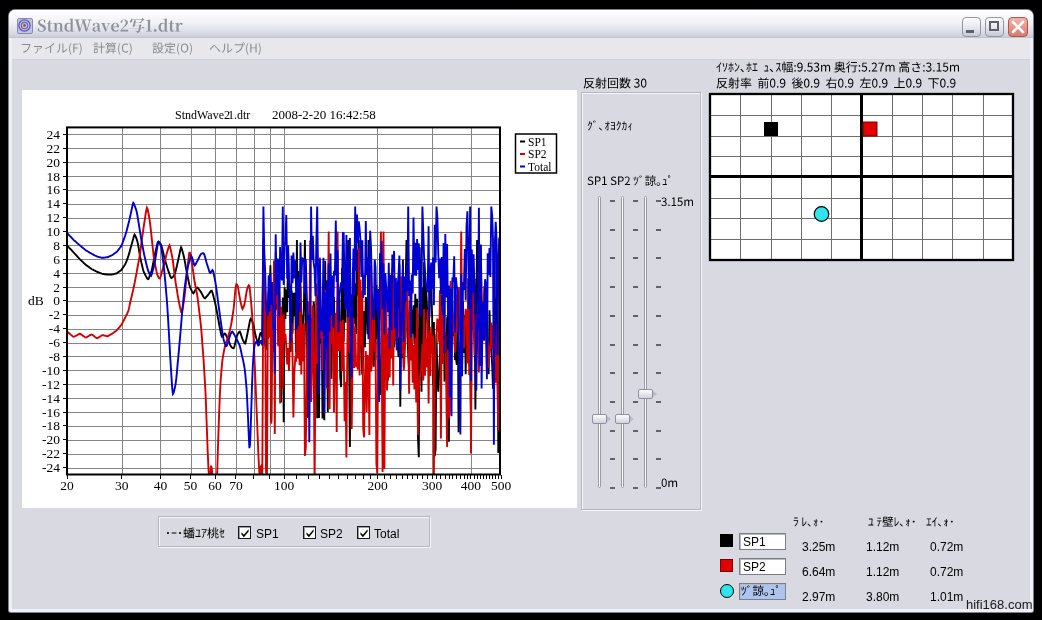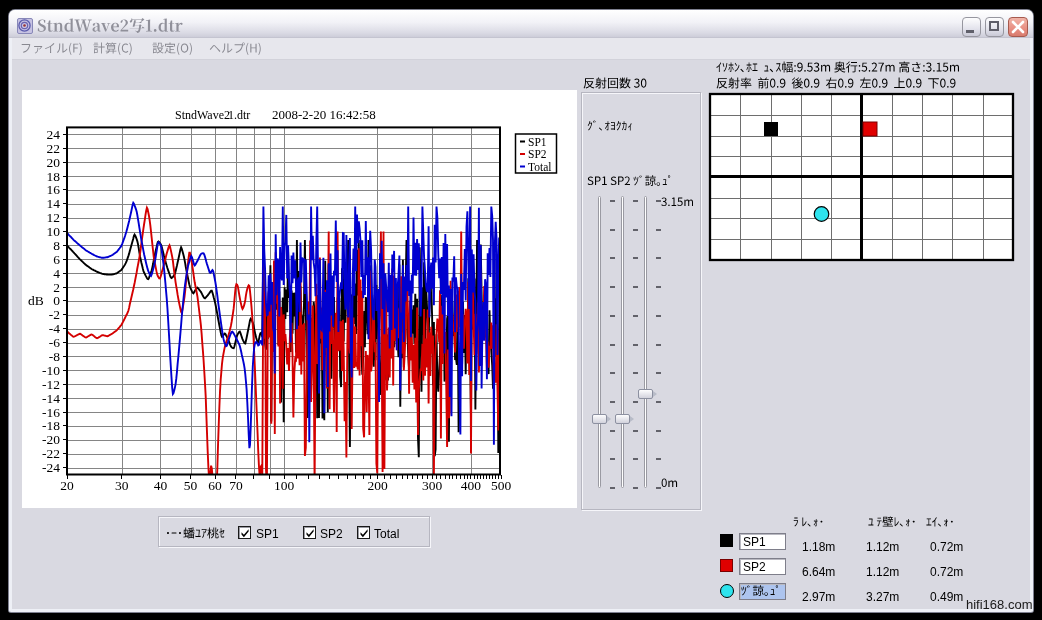--- a/index.html
+++ b/index.html
@@ -302,29 +302,29 @@
   </svg>
 <div class="val" style="left:256px;top:527px">SP1</div>
 <div class="val" style="left:320px;top:527px">SP2</div>
 <div class="val" style="left:374px;top:527px">Total</div>
 <div style="position:absolute;left:720px;top:534px;width:13px;height:13px;background:#000"></div>
 <div style="position:absolute;left:720px;top:559px;width:13px;height:13px;background:#e00000;border:1px solid #7a0000"></div>
 <div style="position:absolute;left:720px;top:584px;width:14px;height:14px;background:#2ee4ee;border:1px solid #000;border-radius:50%"></div>
 <div class="field" style="left:739px;top:533px">SP1</div>
 <div class="field" style="left:739px;top:558px">SP2</div>
 <div class="field" style="left:739px;top:583px;background:#adc4ee"></div>
-<div class="val" style="left:802px;top:540px">1.18m</div>
+<div class="val" style="left:802px;top:540px">3.25m</div>
 <div class="val" style="left:866px;top:540px">1.12m</div>
 <div class="val" style="left:930px;top:540px">0.72m</div>
 <div class="val" style="left:802px;top:565px">6.64m</div>
 <div class="val" style="left:866px;top:565px">1.12m</div>
 <div class="val" style="left:930px;top:565px">0.72m</div>
 <div class="val" style="left:802px;top:590px">2.97m</div>
-<div class="val" style="left:866px;top:590px">3.27m</div>
-<div class="val" style="left:930px;top:590px">0.49m</div>
+<div class="val" style="left:866px;top:590px">3.80m</div>
+<div class="val" style="left:930px;top:590px">1.01m</div>
 <div class="val" style="left:966px;top:597px;font-size:13px;color:#1a1a1a">hifi168.com</div>
 <svg width="1042" height="620" style="position:absolute;left:0;top:0;pointer-events:none">
     <path d="M41.4 31.8C44.2 31.8 45.9 30.4 45.9 28.3C45.9 26.6 45.0 25.6 42.6 24.6L41.8 24.2C40.7 23.7 40.0 23.1 40.0 22.0C40.0 20.7 41.0 20.0 42.4 20.0C42.9 20.0 43.3 20.1 43.6 20.2L44.3 22.7H45.2L45.3 20.3C44.5 19.7 43.4 19.4 42.2 19.4C39.7 19.4 38.0 20.5 38.0 22.6C38.0 24.4 39.1 25.5 41.2 26.4L41.9 26.7C43.3 27.4 43.8 27.9 43.8 29.0C43.8 30.4 42.9 31.1 41.2 31.1C40.5 31.1 40.0 31.1 39.5 30.8L38.8 28.2H37.9L37.8 30.8C38.7 31.4 40.1 31.8 41.4 31.8Z M50.5 31.8C51.6 31.8 52.3 31.4 52.8 30.6L52.5 30.3C52.1 30.7 51.8 30.8 51.4 30.8C50.7 30.8 50.3 30.4 50.3 29.5V23.6H52.4V22.9H50.3L50.4 20.4H49.0L48.3 22.9L46.8 23.1V23.6H48.2V27.7C48.2 28.4 48.2 28.8 48.2 29.4C48.2 31.0 48.9 31.8 50.5 31.8Z M60.0 31.5H63.3V31.0L62.3 30.9C62.2 30.0 62.2 28.7 62.2 27.7V25.7C62.2 23.6 61.3 22.7 59.8 22.7C58.7 22.7 57.8 23.1 56.7 24.3L56.6 22.8L56.4 22.7L53.3 23.6V24.0L54.5 24.1C54.6 24.9 54.6 25.5 54.6 26.5V27.7C54.6 28.6 54.6 30.0 54.6 30.9L53.4 31.0V31.5H57.8V31.0L56.8 30.9L56.8 27.7V24.8C57.6 24.1 58.3 23.8 58.9 23.8C59.7 23.8 60.1 24.2 60.1 25.6V27.7L60.1 30.9L58.9 31.0V31.5Z M70.7 31.7 73.9 31.5V31.0L72.7 30.9V21.1L72.8 18.5L72.5 18.4L69.3 19.0V19.5L70.6 19.5V23.8C70.0 23.0 69.2 22.7 68.3 22.7C66.2 22.7 64.4 24.4 64.4 27.3C64.4 30.1 66.0 31.8 68.1 31.8C69.1 31.8 69.9 31.4 70.6 30.6ZM70.6 30.1C70.1 30.6 69.6 30.7 69.0 30.7C67.7 30.7 66.7 29.8 66.7 27.2C66.7 24.6 67.8 23.6 69.1 23.6C69.6 23.6 70.1 23.8 70.6 24.2Z M87.8 20.2 89.4 20.4 87.0 29.1 84.6 20.3 86.3 20.2V19.6H81.3V20.2L82.8 20.3L80.3 29.0L78.1 20.3L79.6 20.2V19.6H74.5V20.2L75.7 20.3L78.9 31.6H80.2L82.9 22.3L85.7 31.6H87.0L90.2 20.4L91.7 20.2V19.6H87.8Z M99.2 31.7C100.1 31.7 100.7 31.4 101.1 30.7L100.8 30.4C100.5 30.8 100.3 31.0 100.1 31.0C99.8 31.0 99.6 30.7 99.6 30.0V25.8C99.6 23.6 98.6 22.7 96.5 22.7C94.2 22.7 92.9 23.6 92.7 25.0C92.9 25.5 93.2 25.7 93.7 25.7C94.2 25.7 94.7 25.4 94.8 24.5L94.9 23.3C95.2 23.2 95.5 23.2 95.8 23.2C97.0 23.2 97.5 23.7 97.5 25.4V26.3L95.7 26.7C93.3 27.4 92.5 28.2 92.5 29.6C92.5 31.0 93.4 31.8 94.8 31.8C96.0 31.8 96.6 31.2 97.5 30.3C97.7 31.2 98.3 31.7 99.2 31.7ZM97.5 29.8C96.7 30.6 96.2 30.8 95.8 30.8C95.0 30.8 94.5 30.3 94.5 29.3C94.5 28.3 95.1 27.5 96.2 27.1C96.5 27.0 97.0 26.8 97.5 26.7Z M107.2 23.4 108.5 23.5 106.5 29.4 104.3 23.5 105.6 23.4V22.9H101.0V23.4L101.9 23.5L105.2 31.5H106.1L109.2 23.6L110.3 23.4V22.9H107.2Z M115.4 31.8C117.0 31.8 118.2 31.0 118.9 29.7L118.6 29.5C118.1 30.3 117.3 30.7 116.2 30.7C114.6 30.7 113.4 29.7 113.3 27.2H118.9C118.9 26.9 119.0 26.6 119.0 26.2C119.0 24.2 117.7 22.7 115.3 22.7C113.1 22.7 111.0 24.3 111.0 27.2C111.0 30.2 112.9 31.8 115.4 31.8ZM113.3 26.6C113.4 24.3 114.2 23.2 115.3 23.2C116.3 23.2 116.9 24.0 116.9 25.4C116.9 26.3 116.7 26.6 116.0 26.6Z M120.5 31.5H128.2V29.8H121.7C122.5 29.0 123.3 28.3 123.8 27.8C126.6 25.4 127.9 24.2 127.9 22.6C127.9 20.7 126.7 19.4 124.3 19.4C122.4 19.4 120.6 20.3 120.5 22.2C120.6 22.5 121.0 22.8 121.4 22.8C121.8 22.8 122.3 22.5 122.5 21.6L122.8 20.0C123.1 19.9 123.4 19.9 123.6 19.9C124.9 19.9 125.7 20.8 125.7 22.5C125.7 24.1 125.0 25.2 123.2 27.2C122.4 28.1 121.5 29.2 120.5 30.3Z M131.7 18.1C131.8 19.2 131.1 20.1 130.5 20.5C130.0 20.8 129.7 21.3 129.8 21.9C130.1 22.5 130.9 22.6 131.5 22.2C132.1 21.8 132.6 20.9 132.3 19.5H141.7C141.5 20.2 141.2 21.2 141.0 21.8L141.1 21.9C142.0 21.4 143.1 20.6 143.8 19.9C144.1 19.9 144.3 19.9 144.4 19.7L142.7 18.0L141.6 19.1H132.2C132.2 18.8 132.1 18.5 131.9 18.1ZM134.0 20.2C133.9 21.7 133.1 25.1 132.6 26.6C133.3 26.9 134.1 26.8 134.5 26.6L134.8 25.6H139.2C139.1 26.5 139.0 27.2 138.9 27.9H129.7L129.8 28.3H138.8C138.6 29.7 138.3 30.6 138.0 30.8C137.8 31.0 137.7 31.0 137.4 31.0C137.0 31.0 135.7 30.9 134.9 30.8L134.9 31.1C135.7 31.2 136.3 31.4 136.6 31.7C136.9 32.0 137.0 32.4 137.0 32.9C138.0 32.9 138.7 32.7 139.2 32.3C139.9 31.8 140.4 30.4 140.7 28.3H144.0C144.3 28.3 144.4 28.3 144.5 28.1C143.8 27.5 142.7 26.6 142.7 26.6L141.7 27.9H140.8C140.9 27.3 140.9 26.6 141.0 25.9C141.4 25.9 141.5 25.8 141.7 25.6L140.0 24.2L139.0 25.2H134.9L135.4 23.1H141.6C141.8 23.1 142.0 23.1 142.0 22.9C141.4 22.3 140.2 21.4 140.2 21.4L139.3 22.7H135.5L135.8 21.0C136.2 20.9 136.4 20.7 136.4 20.5Z M146.0 31.5 152.0 31.5V31.1L150.2 30.7C150.1 29.7 150.1 28.7 150.1 27.7V22.2L150.2 19.6L149.9 19.5L145.9 20.4V21.0L147.9 20.7V27.7L147.9 30.7L146.0 31.0Z M155.2 31.8C155.9 31.8 156.5 31.2 156.5 30.5C156.5 29.7 155.9 29.1 155.2 29.1C154.4 29.1 153.9 29.7 153.9 30.5C153.9 31.2 154.4 31.8 155.2 31.8Z M164.8 31.7 168.0 31.5V31.0L166.8 30.9V21.1L166.8 18.5L166.6 18.4L163.3 19.0V19.5L164.7 19.5V23.8C164.0 23.0 163.3 22.7 162.4 22.7C160.3 22.7 158.5 24.4 158.5 27.3C158.5 30.1 160.1 31.8 162.2 31.8C163.1 31.8 164.0 31.4 164.7 30.6ZM164.6 30.1C164.2 30.6 163.7 30.7 163.1 30.7C161.8 30.7 160.8 29.8 160.8 27.2C160.8 24.6 161.9 23.6 163.2 23.6C163.7 23.6 164.2 23.8 164.6 24.2Z M172.3 31.8C173.4 31.8 174.2 31.4 174.6 30.6L174.4 30.3C173.9 30.7 173.7 30.8 173.2 30.8C172.6 30.8 172.2 30.4 172.2 29.5V23.6H174.2V22.9H172.2L172.2 20.4H170.8L170.1 22.9L168.6 23.1V23.6H170.0V27.7C170.0 28.4 170.0 28.8 170.0 29.4C170.0 31.0 170.8 31.8 172.3 31.8Z M176.4 31.5H180.1V31.0L178.6 30.9L178.6 27.7V26.3C179.0 25.1 179.4 24.4 180.2 23.9L180.3 24.1C180.7 24.6 181.0 24.9 181.6 24.9C182.3 24.9 182.6 24.4 182.6 23.7C182.5 23.0 181.9 22.7 181.2 22.7C180.2 22.7 179.1 23.5 178.6 25.1L178.5 22.8L178.3 22.7L175.1 23.6V24.0L176.4 24.1C176.4 24.9 176.4 25.5 176.4 26.5V27.7C176.4 28.6 176.4 30.0 176.4 30.9L175.2 31.0V31.5Z" fill="#90909a"></path>
     <path d="M30.3 44.5 29.6 44.1C29.4 44.1 29.1 44.1 29.0 44.1C28.4 44.1 23.6 44.1 22.9 44.1C22.5 44.1 22.1 44.1 21.7 44.0V45.1C22.1 45.1 22.5 45.1 22.9 45.1C23.6 45.1 28.4 45.1 29.1 45.1C28.9 46.2 28.4 47.9 27.5 49.0C26.5 50.3 25.1 51.3 22.8 51.9L23.6 52.8C25.8 52.1 27.3 51.0 28.4 49.5C29.3 48.3 29.9 46.4 30.2 45.1C30.2 44.9 30.2 44.7 30.3 44.5Z M42.4 46.4 41.8 45.9C41.7 46.0 41.4 46.0 41.2 46.0C40.6 46.0 35.7 46.0 35.3 46.0C34.9 46.0 34.5 46.0 34.1 45.9V46.9C34.5 46.9 34.9 46.9 35.3 46.9C35.7 46.9 40.3 46.9 41.0 46.9C40.6 47.5 39.8 48.5 38.9 49.0L39.7 49.6C40.8 48.8 41.8 47.3 42.1 46.8C42.2 46.7 42.3 46.5 42.4 46.4ZM38.3 47.7H37.3C37.3 47.9 37.4 48.2 37.4 48.4C37.4 50.0 37.1 51.3 35.5 52.4C35.3 52.6 35.0 52.7 34.7 52.8L35.6 53.4C38.1 52.0 38.3 50.2 38.3 47.7Z M45.0 48.2 45.5 49.1C47.2 48.6 48.8 47.9 50.1 47.1V51.6C50.1 52.0 50.0 52.6 50.0 52.9H51.2C51.1 52.6 51.1 52.0 51.1 51.6V46.5C52.3 45.7 53.4 44.8 54.4 43.8L53.6 43.1C52.7 44.1 51.5 45.1 50.3 45.9C48.9 46.8 47.1 47.6 45.0 48.2Z M62.3 52.2 62.9 52.8C63.0 52.7 63.1 52.6 63.3 52.5C64.7 51.8 66.4 50.6 67.4 49.2L66.9 48.4C65.9 49.7 64.5 50.8 63.4 51.3C63.4 50.9 63.4 45.1 63.4 44.4C63.4 43.9 63.4 43.6 63.4 43.5H62.3C62.3 43.6 62.4 43.9 62.4 44.4C62.4 45.1 62.4 51.0 62.4 51.6C62.4 51.8 62.3 52.1 62.3 52.2ZM56.8 52.2 57.7 52.8C58.7 52.0 59.5 50.8 59.8 49.5C60.2 48.3 60.2 45.7 60.2 44.4C60.2 44.0 60.2 43.7 60.3 43.5H59.2C59.2 43.8 59.2 44.1 59.2 44.4C59.2 45.7 59.2 48.1 58.9 49.2C58.5 50.4 57.8 51.5 56.8 52.2Z M70.9 54.9 71.5 54.6C70.5 52.8 70.0 50.8 70.0 48.8C70.0 46.7 70.5 44.7 71.5 43.0L70.9 42.7C69.8 44.5 69.1 46.4 69.1 48.8C69.1 51.1 69.8 53.1 70.9 54.9Z M73.3 52.5H74.4V48.6H77.7V47.6H74.4V44.6H78.3V43.7H73.3Z M79.9 54.9C81.0 53.1 81.6 51.1 81.6 48.8C81.6 46.4 81.0 44.5 79.9 42.7L79.2 43.0C80.2 44.7 80.7 46.7 80.7 48.8C80.7 50.8 80.2 52.8 79.2 54.6Z" fill="#888890"></path>
     <path d="M94.0 46.1V46.8H97.8V46.1ZM94.1 42.8V43.6H97.8V42.8ZM94.0 47.7V48.4H97.8V47.7ZM93.5 44.4V45.2H98.2V44.4ZM101.0 42.5V46.5H98.2V47.4H101.0V53.5H101.9V47.4H104.7V46.5H101.9V42.5ZM94.0 49.3V53.3H94.8V52.8H97.7V49.3ZM94.8 50.0H96.9V52.0H94.8Z M108.0 47.0H114.2V47.7H108.0ZM108.0 48.3H114.2V49.0H108.0ZM108.0 45.8H114.2V46.4H108.0ZM111.9 42.4C111.6 43.3 111.0 44.2 110.2 44.7C110.4 44.8 110.8 45.0 111.0 45.1H108.6L109.2 44.9C109.2 44.7 109.0 44.3 108.8 44.1H110.8V43.3H107.7C107.8 43.1 107.9 42.8 108.0 42.6L107.2 42.4C106.8 43.3 106.2 44.2 105.4 44.8C105.6 45.0 106.0 45.2 106.2 45.3C106.5 45.0 106.9 44.5 107.2 44.1H107.8C108.1 44.4 108.3 44.9 108.4 45.1H107.1V49.6H108.7V50.4L108.7 50.7H105.7V51.4H108.4C108.1 51.9 107.4 52.4 105.9 52.8C106.1 53.0 106.3 53.3 106.4 53.5C108.3 52.9 109.2 52.2 109.5 51.4H112.7V53.4H113.6V51.4H116.4V50.7H113.6V49.6H115.1V45.1H113.9L114.6 44.8C114.4 44.6 114.2 44.3 114.0 44.1H116.3V43.3H112.4C112.6 43.1 112.7 42.8 112.8 42.6ZM112.7 50.7H109.6L109.6 50.4V49.6H112.7ZM111.1 45.1C111.4 44.8 111.7 44.5 112.0 44.1H113.0C113.3 44.4 113.6 44.8 113.8 45.1Z M119.9 54.9 120.5 54.6C119.5 52.8 119.0 50.8 119.0 48.8C119.0 46.7 119.5 44.7 120.5 43.0L119.9 42.7C118.8 44.5 118.1 46.4 118.1 48.8C118.1 51.1 118.8 53.1 119.9 54.9Z M125.6 52.7C126.7 52.7 127.6 52.2 128.3 51.4L127.7 50.7C127.1 51.3 126.5 51.7 125.6 51.7C123.9 51.7 122.9 50.3 122.9 48.1C122.9 45.9 124.0 44.5 125.7 44.5C126.4 44.5 127.0 44.9 127.5 45.3L128.1 44.6C127.6 44.1 126.7 43.5 125.7 43.5C123.4 43.5 121.8 45.3 121.8 48.1C121.8 51.0 123.4 52.7 125.6 52.7Z M129.9 54.9C131.0 53.1 131.7 51.1 131.7 48.8C131.7 46.4 131.0 44.5 129.9 42.7L129.2 43.0C130.2 44.7 130.8 46.7 130.8 48.8C130.8 50.8 130.2 52.8 129.2 54.6Z" fill="#888890"></path>
     <path d="M153.0 46.1V46.8H156.6V46.1ZM153.1 42.8V43.6H156.6V42.8ZM153.0 47.7V48.4H156.6V47.7ZM152.5 44.4V45.2H157.0V44.4ZM158.0 42.8V44.2C158.0 45.1 157.8 46.1 156.6 46.8C156.8 47.0 157.1 47.3 157.3 47.4C158.6 46.6 158.8 45.3 158.8 44.3V43.6H160.9V45.8C160.9 46.6 161.1 46.8 161.8 46.8C162.0 46.8 162.5 46.8 162.7 46.8C163.3 46.8 163.5 46.5 163.6 45.1C163.4 45.0 163.0 44.9 162.8 44.7C162.8 45.9 162.8 46.1 162.6 46.1C162.5 46.1 162.1 46.1 162.0 46.1C161.8 46.1 161.7 46.0 161.7 45.7V42.8ZM157.2 47.6V48.4H161.7C161.4 49.4 160.8 50.1 160.2 50.8C159.5 50.1 159.0 49.3 158.6 48.5L157.8 48.7C158.2 49.7 158.8 50.6 159.5 51.3C158.6 52.0 157.7 52.4 156.6 52.7C156.8 52.9 157.1 53.2 157.1 53.5C158.2 53.1 159.3 52.6 160.2 52.0C161.0 52.6 161.9 53.1 163.0 53.4C163.2 53.2 163.4 52.9 163.6 52.7C162.6 52.4 161.6 52.0 160.8 51.4C161.8 50.5 162.5 49.3 162.9 47.8L162.3 47.6L162.2 47.6ZM153.0 49.3V53.3H153.8V52.8H156.6V49.3ZM153.8 50.0H155.8V52.0H153.8Z M166.7 48.0C166.4 50.2 165.8 51.9 164.4 52.9C164.6 53.1 165.0 53.4 165.2 53.5C165.9 52.8 166.5 51.9 167.0 50.8C168.1 52.9 169.8 53.3 172.4 53.3H175.2C175.2 53.0 175.4 52.6 175.5 52.4C174.9 52.4 172.8 52.4 172.4 52.4C171.7 52.4 171.0 52.4 170.5 52.2V49.8H174.0V49.0H170.5V47.0H173.5V46.1H166.5V47.0H169.5V52.0C168.5 51.6 167.8 50.9 167.3 49.7C167.4 49.2 167.5 48.6 167.6 48.1ZM165.0 43.8V46.4H165.9V44.7H174.1V46.4H175.0V43.8H170.5V42.4H169.5V43.8Z M178.9 54.9 179.5 54.6C178.5 52.8 178.0 50.8 178.0 48.8C178.0 46.7 178.5 44.7 179.5 43.0L178.9 42.7C177.8 44.5 177.1 46.4 177.1 48.8C177.1 51.1 177.8 53.1 178.9 54.9Z M184.5 52.7C186.7 52.7 188.3 50.9 188.3 48.1C188.3 45.3 186.7 43.5 184.5 43.5C182.3 43.5 180.8 45.3 180.8 48.1C180.8 50.9 182.3 52.7 184.5 52.7ZM184.5 51.7C182.9 51.7 181.9 50.3 181.9 48.1C181.9 45.9 182.9 44.5 184.5 44.5C186.1 44.5 187.1 45.9 187.1 48.1C187.1 50.3 186.1 51.7 184.5 51.7Z M190.1 54.9C191.3 53.1 191.9 51.1 191.9 48.8C191.9 46.4 191.3 44.5 190.1 42.7L189.5 43.0C190.5 44.7 191.0 46.7 191.0 48.8C191.0 50.8 190.5 52.8 189.5 54.6Z" fill="#888890"></path>
     <path d="M209.7 49.1 210.6 50.0C210.8 49.8 211.1 49.4 211.3 49.1C211.9 48.4 212.9 47.1 213.5 46.4C213.9 45.9 214.1 45.9 214.6 46.3C215.1 46.8 216.2 48.0 216.9 48.8C217.6 49.7 218.7 50.9 219.5 51.9L220.4 51.1C219.5 50.1 218.3 48.8 217.4 47.9C216.7 47.2 215.7 46.1 215.0 45.4C214.2 44.6 213.6 44.8 213.0 45.5C212.2 46.4 211.2 47.7 210.6 48.3C210.3 48.6 210.1 48.9 209.7 49.1Z M227.3 52.2 227.9 52.8C228.0 52.7 228.1 52.6 228.3 52.5C229.7 51.8 231.4 50.6 232.4 49.2L231.9 48.4C230.9 49.7 229.5 50.8 228.4 51.3C228.4 50.9 228.4 45.1 228.4 44.4C228.4 43.9 228.4 43.6 228.4 43.5H227.3C227.3 43.6 227.4 43.9 227.4 44.4C227.4 45.1 227.4 51.0 227.4 51.6C227.4 51.8 227.3 52.1 227.3 52.2ZM221.8 52.2 222.7 52.8C223.7 52.0 224.5 50.8 224.8 49.5C225.2 48.3 225.2 45.7 225.2 44.4C225.2 44.0 225.2 43.7 225.3 43.5H224.2C224.2 43.8 224.2 44.1 224.2 44.4C224.2 45.7 224.2 48.1 223.9 49.2C223.5 50.4 222.8 51.5 221.8 52.2Z M242.7 43.9C242.7 43.4 243.0 43.1 243.5 43.1C243.9 43.1 244.3 43.4 244.3 43.9C244.3 44.3 243.9 44.7 243.5 44.7C243.0 44.7 242.7 44.3 242.7 43.9ZM242.1 43.9C242.1 44.0 242.1 44.1 242.2 44.3L241.8 44.3C241.2 44.3 236.4 44.3 235.8 44.3C235.4 44.3 234.9 44.2 234.6 44.2V45.3C234.9 45.3 235.3 45.2 235.8 45.2C236.4 45.2 241.2 45.2 241.9 45.2C241.7 46.4 241.2 48.0 240.3 49.1C239.3 50.4 238.0 51.4 235.6 52.0L236.5 52.9C238.7 52.2 240.1 51.1 241.2 49.7C242.1 48.5 242.7 46.5 243.0 45.3L243.0 45.2C243.1 45.2 243.3 45.2 243.5 45.2C244.2 45.2 244.8 44.6 244.8 43.9C244.8 43.1 244.2 42.5 243.5 42.5C242.7 42.5 242.1 43.1 242.1 43.9Z M247.9 54.9 248.5 54.6C247.5 52.8 247.0 50.8 247.0 48.8C247.0 46.7 247.5 44.7 248.5 43.0L247.9 42.7C246.8 44.5 246.1 46.4 246.1 48.8C246.1 51.1 246.8 53.1 247.9 54.9Z M250.3 52.5H251.4V48.3H255.5V52.5H256.6V43.7H255.5V47.4H251.4V43.7H250.3Z M259.0 54.9C260.1 53.1 260.7 51.1 260.7 48.8C260.7 46.4 260.1 44.5 259.0 42.7L258.3 43.0C259.3 44.7 259.8 46.7 259.8 48.8C259.8 50.8 259.3 52.8 258.3 54.6Z" fill="#888890"></path>
     <path d="M585.0 78.2V81.5C585.0 83.4 584.9 86.0 583.6 87.9C583.8 88.0 584.2 88.3 584.4 88.4C585.6 86.7 585.9 84.1 585.9 82.1H586.7C587.3 83.7 588.1 85.0 589.1 86.0C588.0 86.8 586.8 87.3 585.6 87.6C585.7 87.8 586.0 88.2 586.1 88.5C587.4 88.1 588.7 87.5 589.8 86.6C590.9 87.5 592.2 88.1 593.7 88.5C593.9 88.2 594.1 87.8 594.3 87.6C592.8 87.3 591.6 86.8 590.5 86.0C591.7 84.9 592.7 83.4 593.2 81.4L592.6 81.2L592.4 81.2H586.0V79.1H593.9V78.2ZM592.0 82.1C591.5 83.4 590.8 84.5 589.8 85.4C588.9 84.5 588.2 83.4 587.7 82.1Z M601.6 82.8C602.1 83.6 602.6 84.8 602.7 85.5L603.6 85.2C603.4 84.5 602.9 83.3 602.3 82.5ZM597.3 81.2H599.7V82.2H597.3ZM597.3 80.5V79.5H599.7V80.5ZM597.3 82.9H599.7V83.4L599.4 83.8L597.3 84.0ZM595.5 84.3 595.6 85.1C596.5 85.0 597.6 84.8 598.7 84.6C597.7 85.7 596.5 86.5 595.3 87.1C595.5 87.3 595.8 87.6 595.9 87.8C597.3 87.0 598.6 86.0 599.7 84.7V87.4C599.7 87.6 599.6 87.6 599.4 87.6C599.3 87.7 598.7 87.7 598.1 87.6C598.2 87.9 598.3 88.2 598.4 88.5C599.2 88.5 599.8 88.4 600.1 88.3C600.4 88.2 600.5 87.9 600.5 87.4V83.6C600.7 83.3 600.9 83.0 601.1 82.7L600.5 82.5V78.8H598.6C598.8 78.4 598.9 78.0 599.1 77.6L598.1 77.4C598.0 77.8 597.8 78.3 597.7 78.8H596.5V84.1ZM604.3 77.5V80.4H601.0V81.2H604.3V87.3C604.3 87.5 604.2 87.6 604.0 87.6C603.8 87.6 603.2 87.6 602.4 87.6C602.5 87.8 602.7 88.2 602.7 88.4C603.7 88.5 604.3 88.4 604.7 88.3C605.1 88.1 605.2 87.9 605.2 87.3V81.2H606.5V80.4H605.2V77.5Z M611.5 81.5H614.4V84.2H611.5ZM610.6 80.7V85.1H615.3V80.7ZM608.0 77.9V88.4H608.9V87.8H617.1V88.4H618.0V77.9ZM608.9 86.9V78.8H617.1V86.9Z M624.3 77.6C624.0 78.1 623.7 78.8 623.3 79.2L624.0 79.5C624.3 79.1 624.7 78.5 625.0 78.0ZM620.0 78.0C620.3 78.5 620.6 79.1 620.7 79.6L621.5 79.3C621.3 78.8 621.0 78.2 620.7 77.7ZM626.5 77.4C626.2 79.5 625.6 81.6 624.6 82.8C624.8 83.0 625.2 83.3 625.3 83.4C625.6 83.0 625.9 82.5 626.2 81.9C626.5 83.2 626.8 84.3 627.3 85.3C626.7 86.2 625.9 86.9 624.8 87.5C624.5 87.2 624.0 86.9 623.5 86.6C623.9 86.0 624.1 85.4 624.3 84.6H625.4V83.8H622.1L622.6 83.0L622.3 82.9H622.9V81.1C623.5 81.6 624.2 82.1 624.5 82.4L625.0 81.8C624.7 81.5 623.4 80.7 622.9 80.4V80.4H625.3V79.6H622.9V77.4H622.0V79.6H619.5V80.4H621.8C621.2 81.2 620.3 81.9 619.4 82.3C619.6 82.4 619.8 82.8 619.9 83.0C620.6 82.6 621.4 81.9 622.0 81.2V82.9L621.7 82.8L621.2 83.8H619.5V84.6H620.8C620.5 85.2 620.2 85.8 619.9 86.3L620.7 86.6L620.9 86.2C621.3 86.4 621.7 86.6 622.1 86.8C621.4 87.2 620.6 87.5 619.5 87.7C619.7 87.9 619.8 88.2 619.9 88.5C621.2 88.2 622.2 87.8 622.9 87.2C623.4 87.5 623.9 87.8 624.3 88.2L624.6 87.9C624.7 88.1 624.9 88.3 625.0 88.5C626.1 87.9 627.0 87.1 627.7 86.2C628.3 87.1 629.1 87.9 630.0 88.5C630.1 88.2 630.4 87.9 630.6 87.7C629.7 87.2 628.9 86.3 628.3 85.3C629.0 84.0 629.5 82.4 629.8 80.5H630.5V79.6H627.0C627.2 79.0 627.3 78.3 627.4 77.5ZM621.8 84.6H623.4C623.3 85.2 623.0 85.8 622.7 86.2C622.2 86.0 621.7 85.7 621.2 85.6ZM626.8 80.5H628.9C628.6 82.0 628.3 83.3 627.8 84.3C627.3 83.2 627.0 81.9 626.8 80.5Z M636.8 87.7C638.4 87.7 639.7 86.7 639.7 85.1C639.7 83.9 638.8 83.2 637.8 82.9V82.9C638.8 82.5 639.4 81.8 639.4 80.7C639.4 79.4 638.3 78.5 636.8 78.5C635.8 78.5 635.0 79.0 634.4 79.6L634.9 80.3C635.5 79.8 636.1 79.4 636.8 79.4C637.7 79.4 638.3 80.0 638.3 80.8C638.3 81.8 637.6 82.5 635.8 82.5V83.3C637.9 83.3 638.6 84.0 638.6 85.1C638.6 86.1 637.8 86.7 636.8 86.7C635.8 86.7 635.1 86.3 634.6 85.7L634.0 86.4C634.6 87.1 635.5 87.7 636.8 87.7Z M643.7 87.7C645.4 87.7 646.4 86.1 646.4 83.1C646.4 80.0 645.4 78.5 643.7 78.5C642.0 78.5 640.9 80.0 640.9 83.1C640.9 86.1 642.0 87.7 643.7 87.7ZM643.7 86.8C642.7 86.8 642.0 85.7 642.0 83.1C642.0 80.5 642.7 79.4 643.7 79.4C644.7 79.4 645.4 80.5 645.4 83.1C645.4 85.7 644.7 86.8 643.7 86.8Z" fill="#000"></path>
     <path d="M589.5 120.9C589.5 121.2 589.4 121.6 589.4 121.9C589.1 122.9 588.6 124.3 587.7 125.5L588.3 126.1C588.9 125.3 589.3 124.4 589.7 123.5H591.2C591.1 124.6 590.8 125.8 590.3 126.8C589.8 128.1 589.0 129.1 588.2 129.7L588.8 130.4C589.7 129.7 590.4 128.6 590.9 127.3C591.4 126.1 591.7 124.8 592.0 123.7C592.0 123.5 592.0 123.2 592.1 123.0L591.7 122.6C591.6 122.7 591.4 122.7 591.2 122.7H589.9L590.1 122.1C590.2 121.9 590.2 121.6 590.3 121.3Z M593.6 120.8 593.0 121.0C593.2 121.5 593.7 122.4 593.9 122.9L594.5 122.6C594.3 122.2 593.8 121.2 593.6 120.8ZM594.8 120.2 594.2 120.5C594.5 120.9 594.9 121.8 595.2 122.3L595.8 122.0C595.5 121.6 595.1 120.6 594.8 120.2Z M601.3 130.6 602.1 130.0C601.4 129.1 600.4 128.1 599.5 127.4L598.8 128.1C599.6 128.7 600.6 129.7 601.3 130.6Z M604.9 128.4 605.3 129.1C606.3 128.1 607.2 126.5 607.7 125.2L607.7 129.0C607.7 129.3 607.6 129.4 607.5 129.4C607.3 129.4 606.9 129.4 606.6 129.3L606.7 130.3C607.0 130.3 607.4 130.3 607.7 130.3C608.2 130.3 608.4 130.0 608.4 129.4L608.3 124.1H609.3C609.4 124.1 609.6 124.1 609.7 124.1V123.2C609.6 123.2 609.4 123.2 609.3 123.2H608.3L608.3 122.2C608.3 121.8 608.3 121.5 608.3 121.2L607.6 121.2C607.6 121.5 607.6 121.9 607.6 122.2L607.7 123.2H605.6C605.4 123.2 605.2 123.2 605.1 123.2V124.2C605.2 124.1 605.4 124.1 605.6 124.1H607.4C607.0 125.5 606.1 127.3 604.9 128.4Z M610.9 129.5C611.0 129.4 611.3 129.4 611.6 129.4H614.1V130.0H614.9C614.9 129.8 614.9 129.6 614.9 129.3C614.9 128.1 614.9 123.3 614.9 122.8C614.9 122.5 614.9 122.3 614.9 122.2C614.8 122.2 614.6 122.2 614.4 122.2C613.8 122.2 612.2 122.2 611.8 122.2C611.6 122.2 611.1 122.2 611.0 122.1V123.1C611.1 123.1 611.6 123.1 611.8 123.1C612.2 123.1 613.9 123.1 614.1 123.1V125.2H611.8C611.6 125.2 611.3 125.2 611.2 125.2V126.1C611.3 126.1 611.6 126.1 611.9 126.1H614.1V128.5H611.6C611.3 128.5 611.0 128.5 610.9 128.5Z M618.3 120.9C618.2 121.2 618.2 121.6 618.1 121.9C617.9 122.9 617.3 124.3 616.4 125.5L617.1 126.1C617.6 125.3 618.1 124.4 618.4 123.5H620.0C619.8 124.6 619.5 125.8 619.1 126.8C618.5 128.1 617.8 129.1 616.9 129.7L617.6 130.4C618.4 129.7 619.2 128.6 619.7 127.3C620.2 126.1 620.5 124.8 620.7 123.7C620.7 123.5 620.8 123.2 620.8 123.0L620.4 122.6C620.4 122.7 620.1 122.7 620.0 122.7H618.7L618.9 122.1C618.9 121.9 619.0 121.6 619.1 121.3Z M626.1 123.2C626.0 123.2 625.9 123.2 625.7 123.2H624.4L624.4 122.1C624.4 121.8 624.4 121.4 624.5 121.2H623.7C623.7 121.4 623.7 121.8 623.7 122.1L623.7 123.2H622.7C622.4 123.2 622.2 123.2 622.0 123.2V124.1C622.2 124.1 622.4 124.1 622.7 124.1H623.6C623.5 126.4 623.1 127.7 622.5 128.7C622.3 129.1 622.1 129.4 621.8 129.6L622.5 130.3C623.5 128.9 624.1 127.3 624.3 124.1H625.8C625.8 125.3 625.7 128.0 625.5 128.9C625.4 129.2 625.3 129.2 625.1 129.2C624.9 129.2 624.6 129.2 624.3 129.1L624.4 130.1C624.7 130.1 625.1 130.2 625.5 130.2C625.8 130.2 626.0 129.9 626.1 129.5C626.4 128.4 626.5 125.1 626.5 124.0C626.5 123.9 626.5 123.7 626.5 123.5Z M628.4 127.7C628.9 127.4 629.4 126.9 629.9 126.4V129.6C629.9 129.9 629.9 130.4 629.9 130.6H630.6C630.6 130.4 630.6 130.0 630.6 129.6V125.6C631.0 125.0 631.3 124.4 631.6 123.8L631.0 123.1C630.8 123.8 630.4 124.6 630.0 125.2C629.5 125.8 628.7 126.5 628.0 126.9Z" fill="#000"></path>
     <path d="M590.5 185.1C592.3 185.1 593.4 184.1 593.4 182.8C593.4 181.5 592.6 180.9 591.6 180.5L590.4 180.0C589.8 179.7 589.0 179.4 589.0 178.6C589.0 177.8 589.6 177.4 590.6 177.4C591.4 177.4 592.0 177.7 592.5 178.1L593.1 177.5C592.5 176.8 591.6 176.4 590.6 176.4C589.1 176.4 587.9 177.4 587.9 178.7C587.9 179.9 588.9 180.5 589.7 180.8L590.9 181.3C591.7 181.7 592.3 182.0 592.3 182.8C592.3 183.7 591.6 184.2 590.5 184.2C589.6 184.2 588.8 183.8 588.2 183.2L587.6 183.9C588.3 184.7 589.3 185.1 590.5 185.1Z M595.0 185.0H596.1V181.6H597.5C599.3 181.6 600.6 180.8 600.6 179.0C600.6 177.2 599.3 176.6 597.4 176.6H595.0ZM596.1 180.8V177.4H597.3C598.8 177.4 599.5 177.8 599.5 179.0C599.5 180.3 598.8 180.8 597.3 180.8Z M602.1 185.0H606.8V184.1H605.1V176.6H604.3C603.8 176.8 603.3 177.0 602.5 177.2V177.8H604.0V184.1H602.1Z M613.6 185.1C615.3 185.1 616.5 184.1 616.5 182.8C616.5 181.5 615.7 180.9 614.7 180.5L613.5 180.0C612.9 179.7 612.1 179.4 612.1 178.6C612.1 177.8 612.7 177.4 613.7 177.4C614.5 177.4 615.1 177.7 615.6 178.1L616.2 177.5C615.6 176.8 614.7 176.4 613.7 176.4C612.2 176.4 611.0 177.4 611.0 178.7C611.0 179.9 612.0 180.5 612.7 180.8L614.0 181.3C614.8 181.7 615.4 182.0 615.4 182.8C615.4 183.7 614.7 184.2 613.6 184.2C612.7 184.2 611.9 183.8 611.3 183.2L610.6 183.9C611.4 184.7 612.4 185.1 613.6 185.1Z M618.1 185.0H619.2V181.6H620.6C622.4 181.6 623.7 180.8 623.7 179.0C623.7 177.2 622.4 176.6 620.5 176.6H618.1ZM619.2 180.8V177.4H620.4C621.9 177.4 622.6 177.8 622.6 179.0C622.6 180.3 621.9 180.8 620.4 180.8Z M624.7 185.0H630.0V184.1H627.7C627.3 184.1 626.8 184.1 626.3 184.2C628.3 182.3 629.6 180.6 629.6 178.9C629.6 177.4 628.7 176.4 627.2 176.4C626.1 176.4 625.4 176.9 624.7 177.7L625.3 178.2C625.8 177.7 626.4 177.3 627.0 177.3C628.1 177.3 628.6 178.0 628.6 178.9C628.6 180.4 627.4 182.1 624.7 184.4Z M635.9 176.6 635.2 176.9C635.4 177.5 635.7 179.2 635.8 179.8L636.5 179.5C636.4 178.9 636.0 177.2 635.9 176.6ZM637.7 177.0C637.5 178.7 637.2 180.4 636.8 181.6C636.1 183.1 635.2 184.1 634.4 184.6L634.9 185.4C635.8 184.8 636.7 183.7 637.4 182.1C637.9 180.8 638.1 179.5 638.3 178.0C638.4 177.8 638.4 177.6 638.5 177.4ZM634.2 177.3 633.5 177.7C633.7 178.2 634.1 179.9 634.2 180.7L634.9 180.3C634.7 179.6 634.4 178.0 634.2 177.3Z M639.7 175.8 639.2 176.0C639.4 176.5 639.9 177.4 640.1 177.9L640.7 177.6C640.5 177.2 640.0 176.2 639.7 175.8ZM641.0 175.2 640.4 175.5C640.7 175.9 641.1 176.8 641.4 177.3L642.0 177.0C641.7 176.6 641.2 175.6 641.0 175.2Z M650.9 179.2H654.3V180.8H650.9ZM650.4 182.3C650.2 183.1 649.7 184.0 649.1 184.6C649.3 184.7 649.7 184.9 649.8 185.0C650.4 184.4 650.9 183.4 651.2 182.5ZM653.9 182.6C654.4 183.4 654.9 184.4 655.0 185.0L655.8 184.7C655.6 184.0 655.1 183.0 654.6 182.3ZM645.7 178.8V179.5H649.0V178.8ZM645.7 175.7V176.4H649.0V175.7ZM645.7 180.4V181.0H649.0V180.4ZM645.1 177.2V178.0H649.4V177.2ZM652.2 175.3V176.7H649.5V177.5H655.8V176.7H653.1V175.3ZM650.1 178.5V181.6H652.2V184.9C652.2 185.1 652.2 185.1 652.0 185.1C651.8 185.1 651.4 185.1 650.8 185.1C650.9 185.3 651.0 185.7 651.1 185.9C651.8 185.9 652.3 185.9 652.6 185.8C653.0 185.6 653.0 185.4 653.0 185.0V181.6H655.2V178.5ZM645.7 181.9V185.8H646.4V185.3H649.0V181.9ZM646.4 182.6H648.3V184.6H646.4Z M658.3 182.2C657.4 182.2 656.6 183.0 656.6 183.9C656.6 184.9 657.4 185.7 658.3 185.7C659.3 185.7 660.1 184.9 660.1 183.9C660.1 183.0 659.3 182.2 658.3 182.2ZM658.3 185.1C657.7 185.1 657.2 184.6 657.2 183.9C657.2 183.3 657.7 182.8 658.3 182.8C659.0 182.8 659.5 183.3 659.5 183.9C659.5 184.6 659.0 185.1 658.3 185.1Z M662.8 184.0V185.0C663.0 184.9 663.2 184.9 663.3 184.9H666.3C666.4 184.9 666.7 184.9 666.8 185.0V184.0C666.7 184.1 666.5 184.1 666.3 184.1H665.8L666.2 179.9C666.2 179.8 666.2 179.6 666.2 179.6L665.7 179.3C665.7 179.3 665.5 179.3 665.4 179.3C665.1 179.3 664.1 179.3 663.8 179.3C663.7 179.3 663.5 179.3 663.3 179.3V180.2C663.5 180.2 663.7 180.1 663.9 180.1C664.1 180.1 665.0 180.1 665.4 180.1C665.4 180.8 665.2 183.1 665.1 184.1H663.3C663.2 184.1 663.0 184.1 662.8 184.0Z M668.5 176.6C668.5 176.2 668.7 175.8 669.1 175.8C669.5 175.8 669.7 176.2 669.7 176.6C669.7 177.1 669.5 177.5 669.1 177.5C668.7 177.5 668.5 177.1 668.5 176.6ZM668.0 176.6C668.0 177.4 668.5 178.0 669.1 178.0C669.7 178.0 670.2 177.4 670.2 176.6C670.2 175.8 669.7 175.2 669.1 175.2C668.5 175.2 668.0 175.8 668.0 176.6Z" fill="#000"></path>

